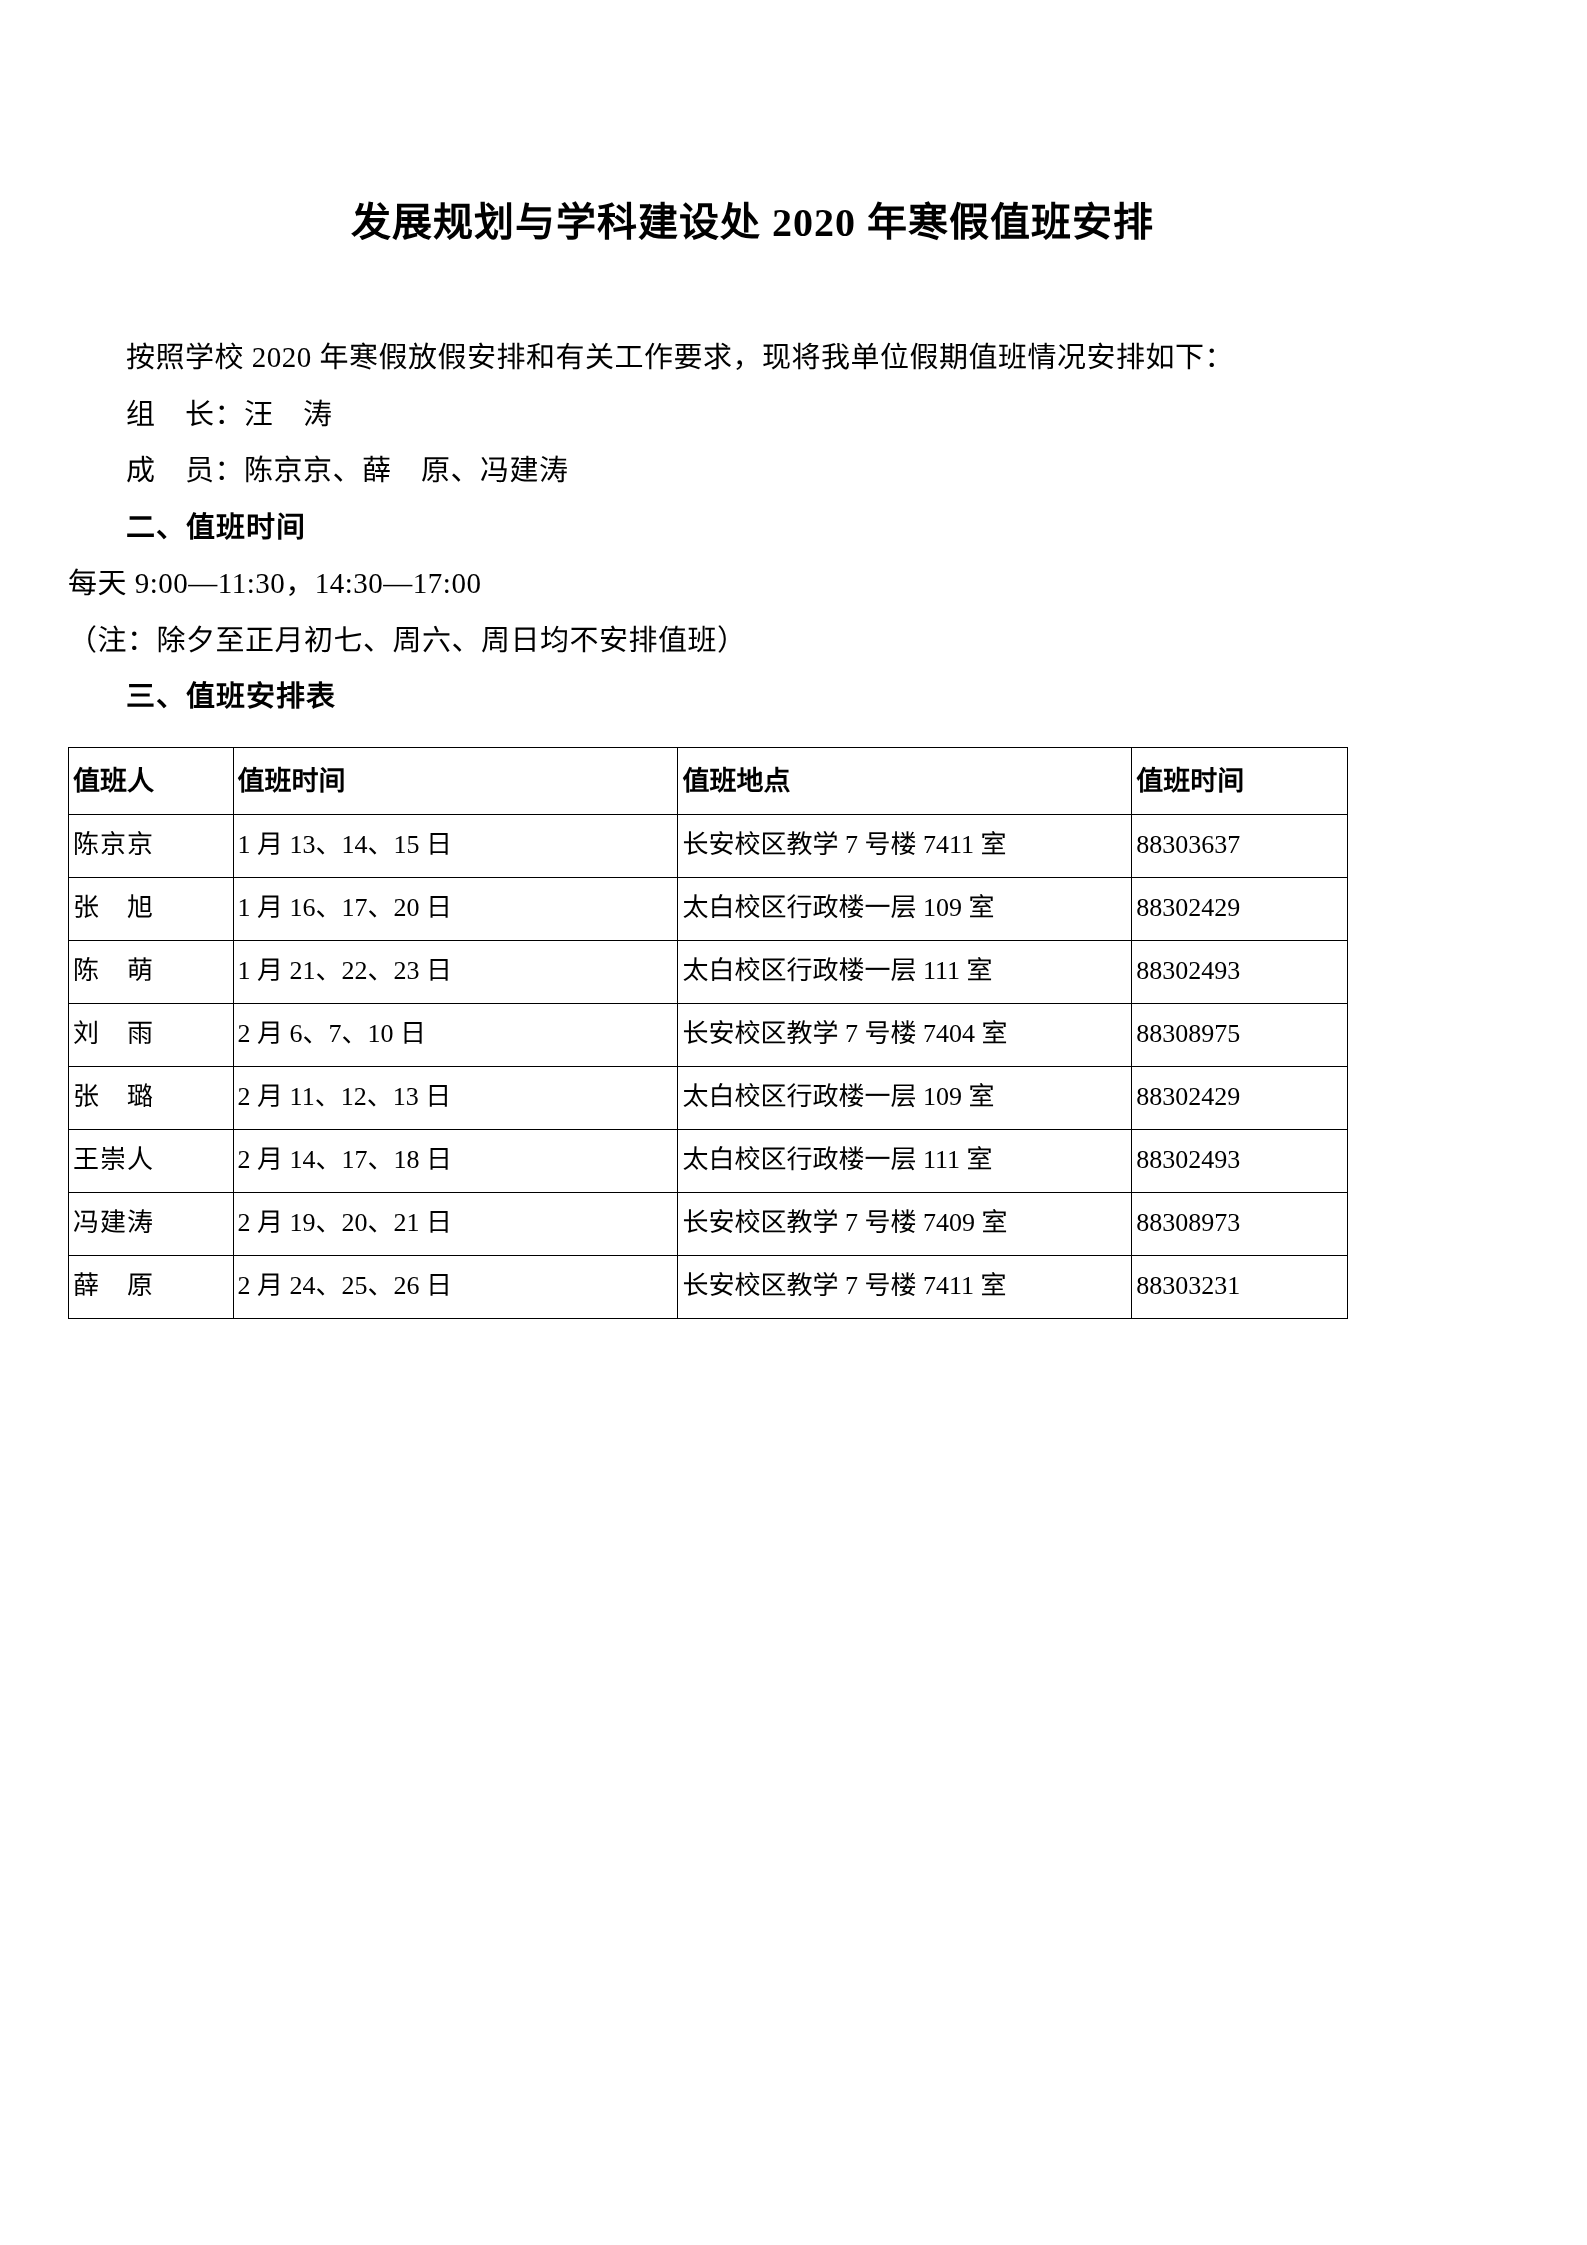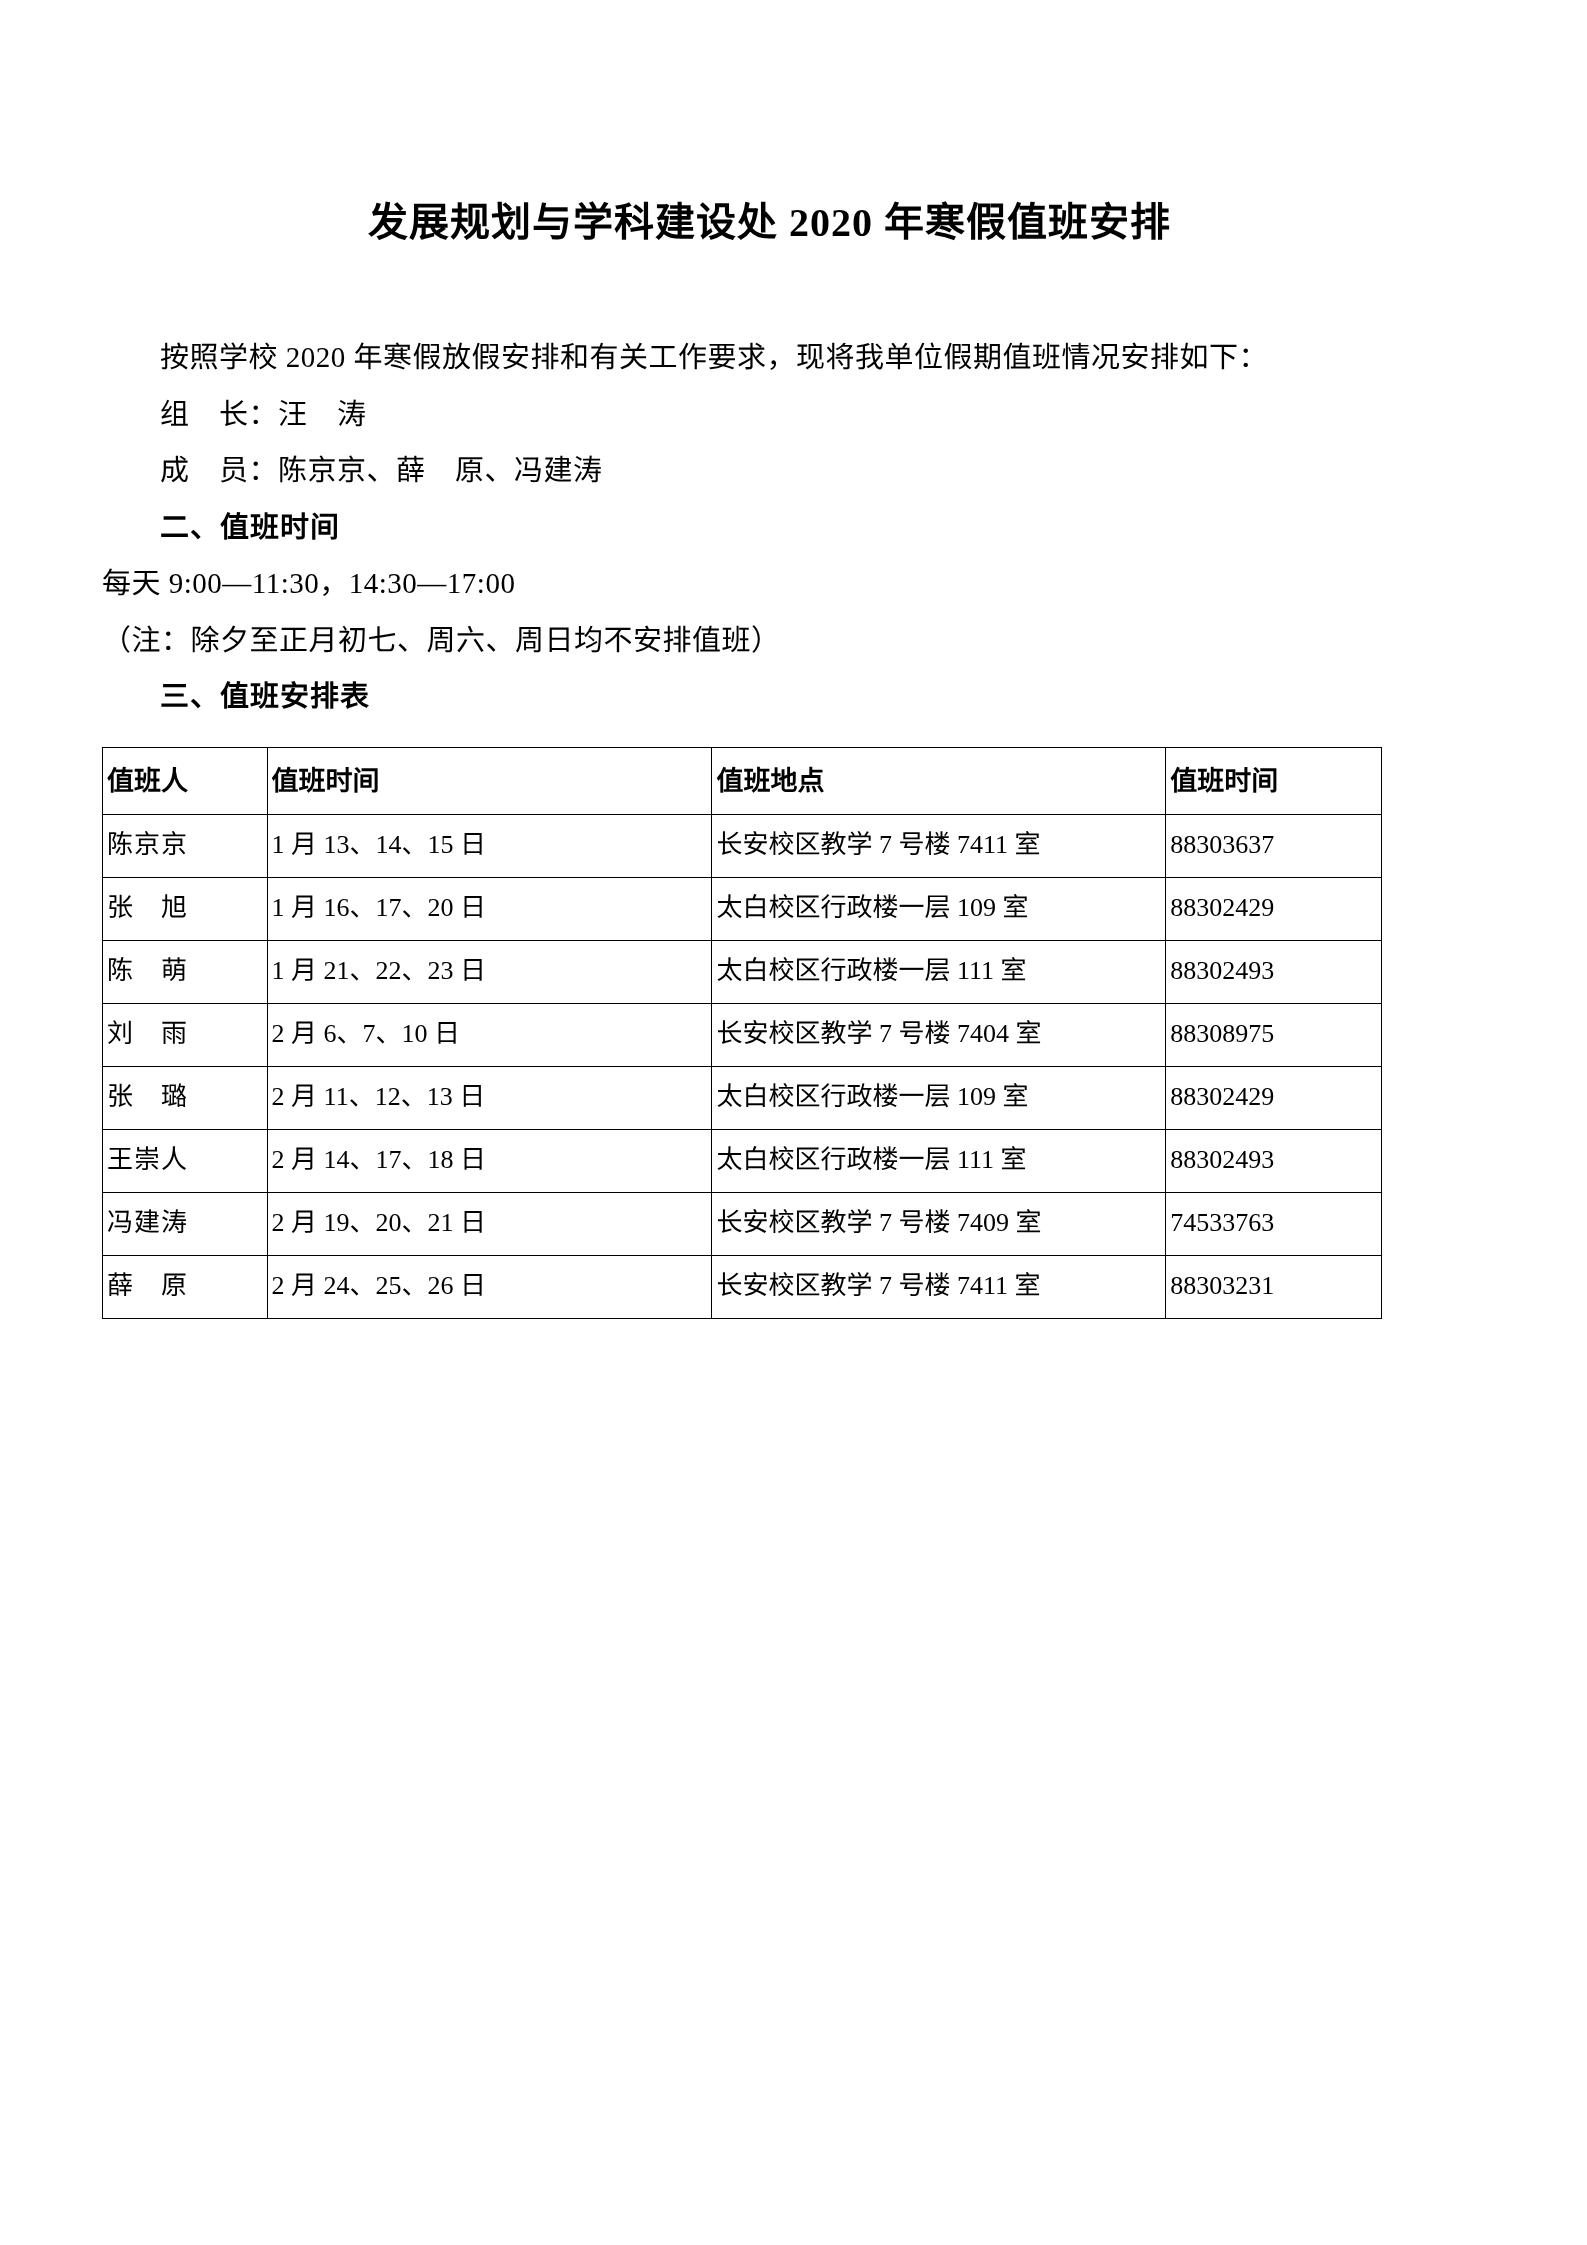--- a/index.html
+++ b/index.html
@@ -12,21 +12,21 @@
     height: 2245px;
     font-family: "Liberation Serif", "DejaVu Serif", serif;
     color: #000000;
     position: relative;
     overflow: hidden;
   }
   .page {
     width: 1587px;
     height: 2245px;
     box-sizing: border-box;
-    padding: 150px 150px 0 102px;
+    padding: 150px 150px 0 68px;
     position: relative;
   }
   .doc-title {
     text-align: center;
     font-size: 40px;
     font-weight: bold;
     letter-spacing: 1px;
     margin: 45px 0 0 0;
     line-height: 1.4;
   }
@@ -151,21 +151,21 @@
         <tr>
           <td class="name-cell">王崇人</td>
           <td>2 月 14、17、18 日</td>
           <td>太白校区行政楼一层 111 室</td>
           <td>88302493</td>
         </tr>
         <tr>
           <td class="name-cell">冯建涛</td>
           <td>2 月 19、20、21 日</td>
           <td>长安校区教学 7 号楼 7409 室</td>
-          <td>74533763</td>
+          <td>88308973</td>
         </tr>
         <tr>
           <td class="name-cell">薛　原</td>
           <td>2 月 24、25、26 日</td>
           <td>长安校区教学 7 号楼 7411 室</td>
           <td>88303231</td>
         </tr>
       </tbody>
     </table>
 

